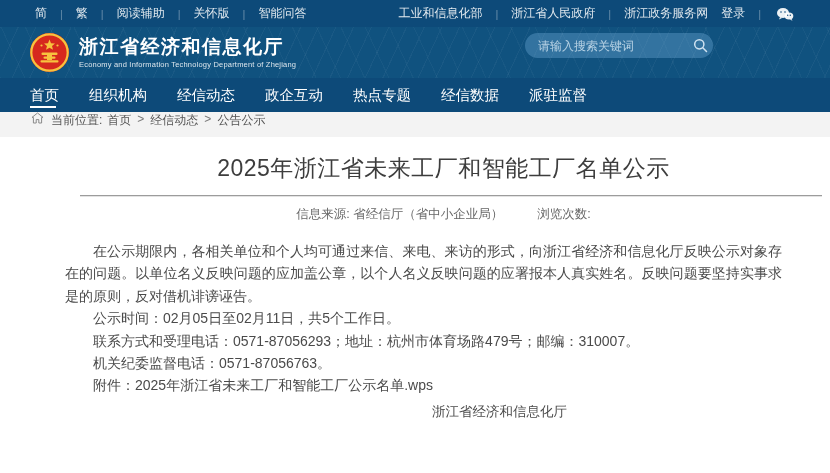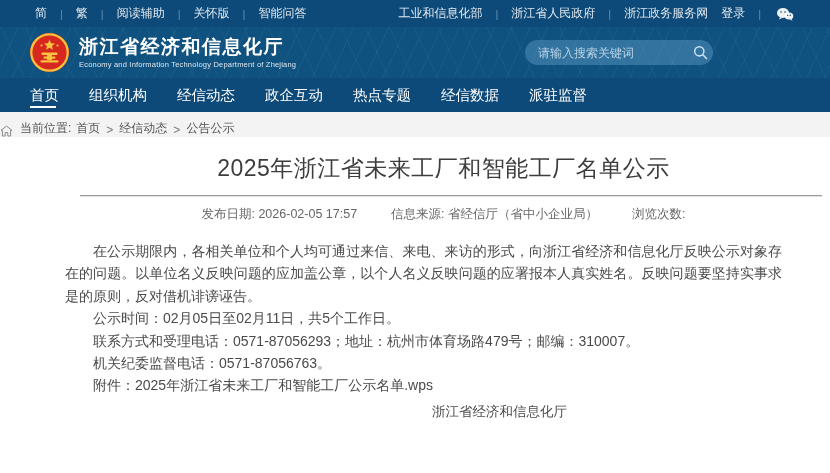--- a/index.html
+++ b/index.html
@@ -17,41 +17,41 @@
   
   .hdr { position:relative; height:51px; background:#10527f;
     background-image:
       repeating-linear-gradient(115deg, rgba(255,255,255,.045) 0 1px, transparent 1px 16px),
       repeating-linear-gradient(65deg, rgba(255,255,255,.035) 0 1px, transparent 1px 22px);
     display:flex; align-items:center; padding-left:29px; }
   .emblem { width:41px; height:41px; flex:0 0 auto; cursor:pointer; }
   .hdr-titles { margin-left:9px; color:#fff; }
   .site-title { font-size:19px; font-weight:700; letter-spacing:1.5px; line-height:22px; }
   .site-sub { font-size:7.5px; color:rgba(255,255,255,.85); letter-spacing:.2px; margin-top:2px; }
-  .searchbox { position:absolute; right:117px; top:13px; width:188px; height:25px;
+  .searchbox { position:absolute; right:117px; top:6px; width:188px; height:25px;
     background:rgba(110,170,215,.38); border-radius:13px; display:flex; align-items:center;
     padding:0 10px 0 13px; }
   .searchbox input { flex:1; background:transparent; border:none; outline:none;
     font-size:12px; color:#eaf3fa; font-family:inherit; }
   .searchbox input::placeholder { color:rgba(225,240,250,.75); }
   .searchbox .mag { width:15px; height:15px; cursor:pointer; flex:0 0 auto; }
 
   
   .nav { height:34px; background:#0d4a79; display:flex; align-items:stretch;
     padding-left:30px; gap:0; }
   .nav-item { position:relative; color:#fff; font-size:14.5px; display:flex; align-items:center;
     padding:0 15px; cursor:pointer; white-space:nowrap; }
   .nav-item:first-child { padding-left:0; }
   .nav-item.active::after { content:""; position:absolute; left:0; right:12px; bottom:4px;
     height:2px; background:#fff; }
   .nav-item:first-child.active::after { left:0; right:18px; }
 
   
-  .crumb { height:25px; background:#f3f3f3; display:flex; align-items:flex-end;
-    font-size:12px; color:#555; gap:5px; }
+  .crumb { height:25px; background:#f3f3f3; display:flex; align-items:flex-start;
+    padding-left:31px; font-size:12px; color:#555; gap:5px; }
   .crumb .home { width:13px; height:12px; margin-right:2px; }
   .crumb a { color:#555; text-decoration:none; cursor:pointer; }
   .crumb .csep { color:#777; margin:0 1px; }
 
   
   .article { margin:0 8px 0 65px; }
   .art-title { margin-top:16px; text-align:center; font-size:23px; font-weight:400;
     color:#3d3d3d; letter-spacing:.5px; }
   .title-sep { margin:11px 0 0 15px; height:2px; background:#9c9c9c; border-bottom:1px solid #e3e3e3; }
   .meta { margin-top:9px; display:flex; justify-content:center; gap:34px;
@@ -153,24 +153,20 @@
   <span class="csep">&gt;</span>
   <a>公告公示</a>
 </div>
 
 <div class="article">
   <div class="art-title">2025年浙江省未来工厂和智能工厂名单公示</div>
   <div class="title-sep"></div>
 
   <div class="meta">
     <span>
-      <b>发布日期:</b>
-      <span>2026-02-05 17:57</span>
-    </span>
-    <span>
       <b>信息来源:</b>
       <span>省经信厅（省中小企业局）</span>
     </span>
     <span>
       <b>浏览次数:</b>
     </span>
   </div>
 
   <div class="paras">
     <p>在公示期限内，各相关单位和个人均可通过来信、来电、来访的形式，向浙江省经济和信息化厅反映公示对象存在的问题。以单位名义反映问题的应加盖公章，以个人名义反映问题的应署报本人真实姓名。反映问题要坚持实事求是的原则，反对借机诽谤诬告。</p>

